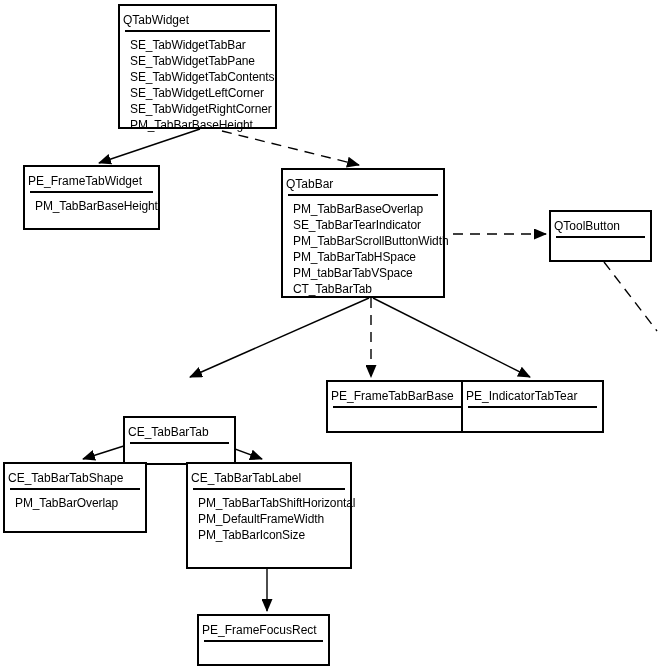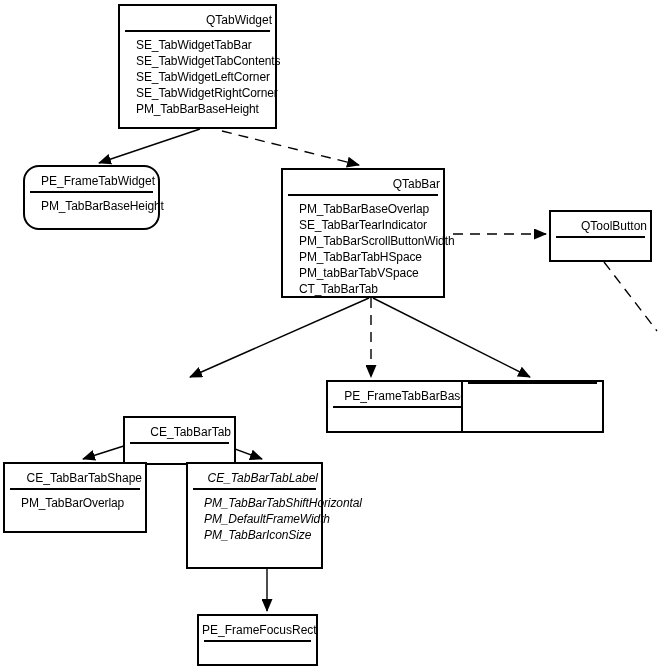--- a/index.html
+++ b/index.html
@@ -25,31 +25,31 @@
   .node {
     position: absolute;
     box-sizing: border-box;
     background: #ffffff;
     border: 2px solid #000000;
   }
   .node-title {
     font-size: 12px;
     line-height: 14px;
     color: #000000;
-    text-align: right;
+    text-align: left;
     padding: 7px 3px 3px 3px;
     white-space: nowrap;
   }
   .node-sep {
     border-top: 2px solid #000000;
     margin: 0 5px;
     height: 0;
   }
   .node-items {
-    padding: 5px 0 2px 16px;
+    padding: 5px 0 2px 10px;
   }
   .node-item {
     font-size: 12px;
     line-height: 16px;
     color: #000000;
     white-space: nowrap;
     letter-spacing: -0.1px;
   }
 </style>
 </head>
@@ -73,28 +73,29 @@
     <path d="M 177 429 L 83 459" stroke="#000000" stroke-width="1.4" fill="none" marker-end="url(#arrow)"></path>
     <path d="M 181 429 L 262 459" stroke="#000000" stroke-width="1.4" fill="none" marker-end="url(#arrow)"></path>
     <path d="M 267 569 L 267 611" stroke="#000000" stroke-width="1.4" fill="none" marker-end="url(#arrow)"></path>
   </svg>
 
   <div class="node" style="left:118px; top:4px; width:159px; height:125px;">
     <div class="node-title">QTabWidget</div>
     <div class="node-sep"></div>
     <div class="node-items">
       <div class="node-item">SE_TabWidgetTabBar</div>
+      <div class="node-item">SE_TabWidgetTabPane</div>
       <div class="node-item">SE_TabWidgetTabContents</div>
       <div class="node-item">SE_TabWidgetLeftCorner</div>
       <div class="node-item">SE_TabWidgetRightCorner</div>
       <div class="node-item">PM_TabBarBaseHeight</div>
     </div>
   </div>
 
-  <div class="node" style="left:23px; top:165px; width:137px; height:65px;border-radius:16px;">
+  <div class="node" style="left:23px; top:165px; width:137px; height:65px;">
     <div class="node-title">PE_FrameTabWidget</div>
     <div class="node-sep"></div>
     <div class="node-items">
       <div class="node-item">PM_TabBarBaseHeight</div>
     </div>
   </div>
 
   <div class="node" style="left:281px; top:168px; width:164px; height:130px;">
     <div class="node-title">QTabBar</div>
     <div class="node-sep"></div>
@@ -120,41 +121,42 @@
     <div class="node-items"></div>
   </div>
 
   <div class="node" style="left:299px; top:380px; width:146px; height:53px;margin-left:27px;">
     <div class="node-title">PE_FrameTabBarBase</div>
     <div class="node-sep"></div>
     <div class="node-items"></div>
   </div>
 
   <div class="node" style="left:461px; top:380px; width:143px; height:53px;">
+    <div class="node-title">PE_IndicatorTabTear</div>
     <div class="node-sep"></div>
     <div class="node-items"></div>
   </div>
 
   <div class="node" style="left:3px; top:462px; width:144px; height:71px;">
     <div class="node-title">CE_TabBarTabShape</div>
     <div class="node-sep"></div>
     <div class="node-items">
       <div class="node-item">PM_TabBarOverlap</div>
     </div>
   </div>
 
-  <div class="node" style="left:186px; top:462px; width:137px; height:107px;font-style:italic;">
+  <div class="node" style="left:186px; top:462px; width:166px; height:107px;">
     <div class="node-title">CE_TabBarTabLabel</div>
     <div class="node-sep"></div>
     <div class="node-items">
       <div class="node-item">PM_TabBarTabShiftHorizontal</div>
       <div class="node-item">PM_DefaultFrameWidth</div>
       <div class="node-item">PM_TabBarIconSize</div>
     </div>
   </div>
 
-  <div class="node" style="left:197px; top:614px; width:121px; height:52px;">
+  <div class="node" style="left:197px; top:614px; width:133px; height:52px;">
     <div class="node-title">PE_FrameFocusRect</div>
     <div class="node-sep"></div>
     <div class="node-items"></div>
   </div>
 
 </div>
 
 </body></html>

